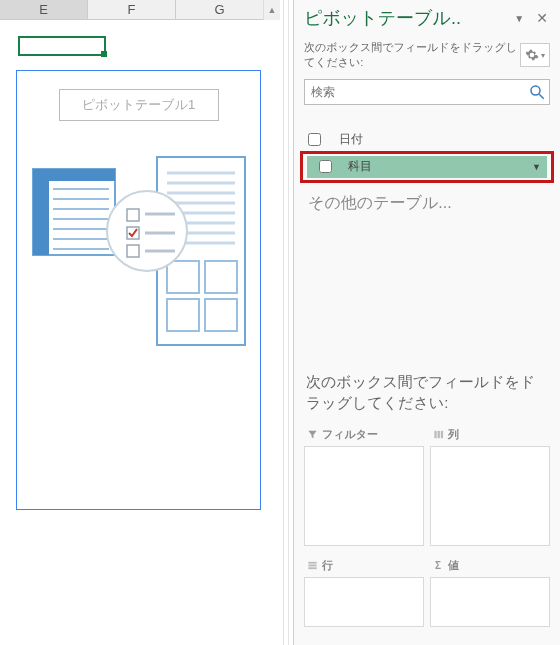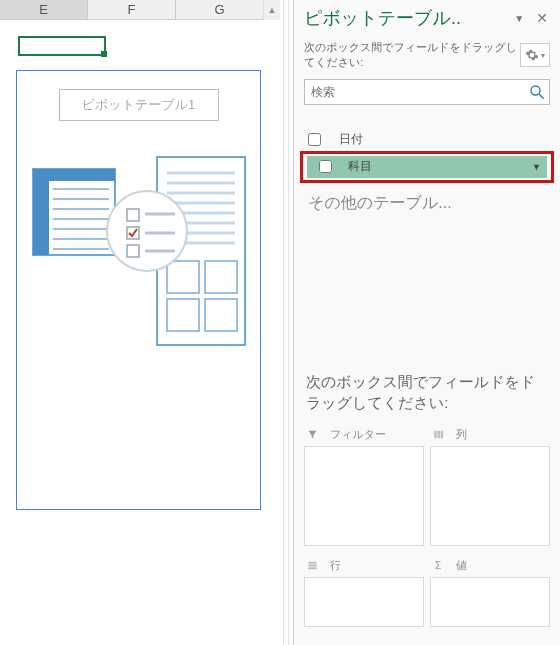--- a/index.html
+++ b/index.html
@@ -218,21 +218,22 @@
   .zone {
     display:flex;
     flex-direction:column;
   }
   .zone-head {
     font-size:11px;
     color:#888;
     padding: 6px 2px 4px;
     display:flex;
     align-items:center;
-    gap:12px;
+    gap:4px;
+    font-weight:bold;
   }
   .zone-box {
     height: 100px;
     background:#fff;
     border:1px solid #d9d9d9;
   }
   .zone-box.short { height: 50px; }
   .zone-icon {
     width:12px; height:12px;
     display:inline-flex;

